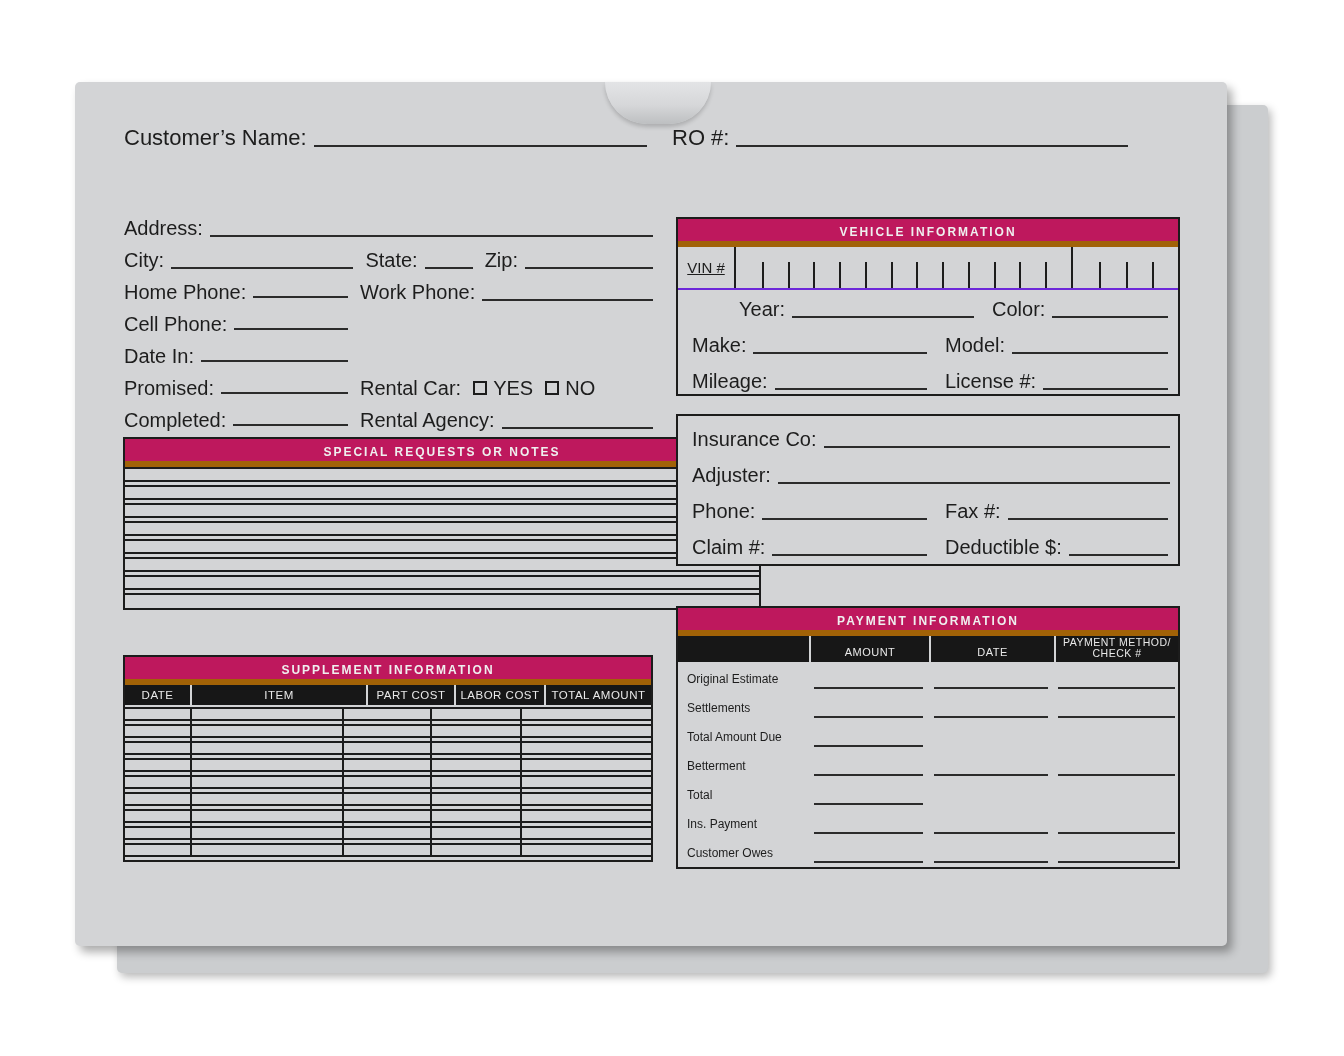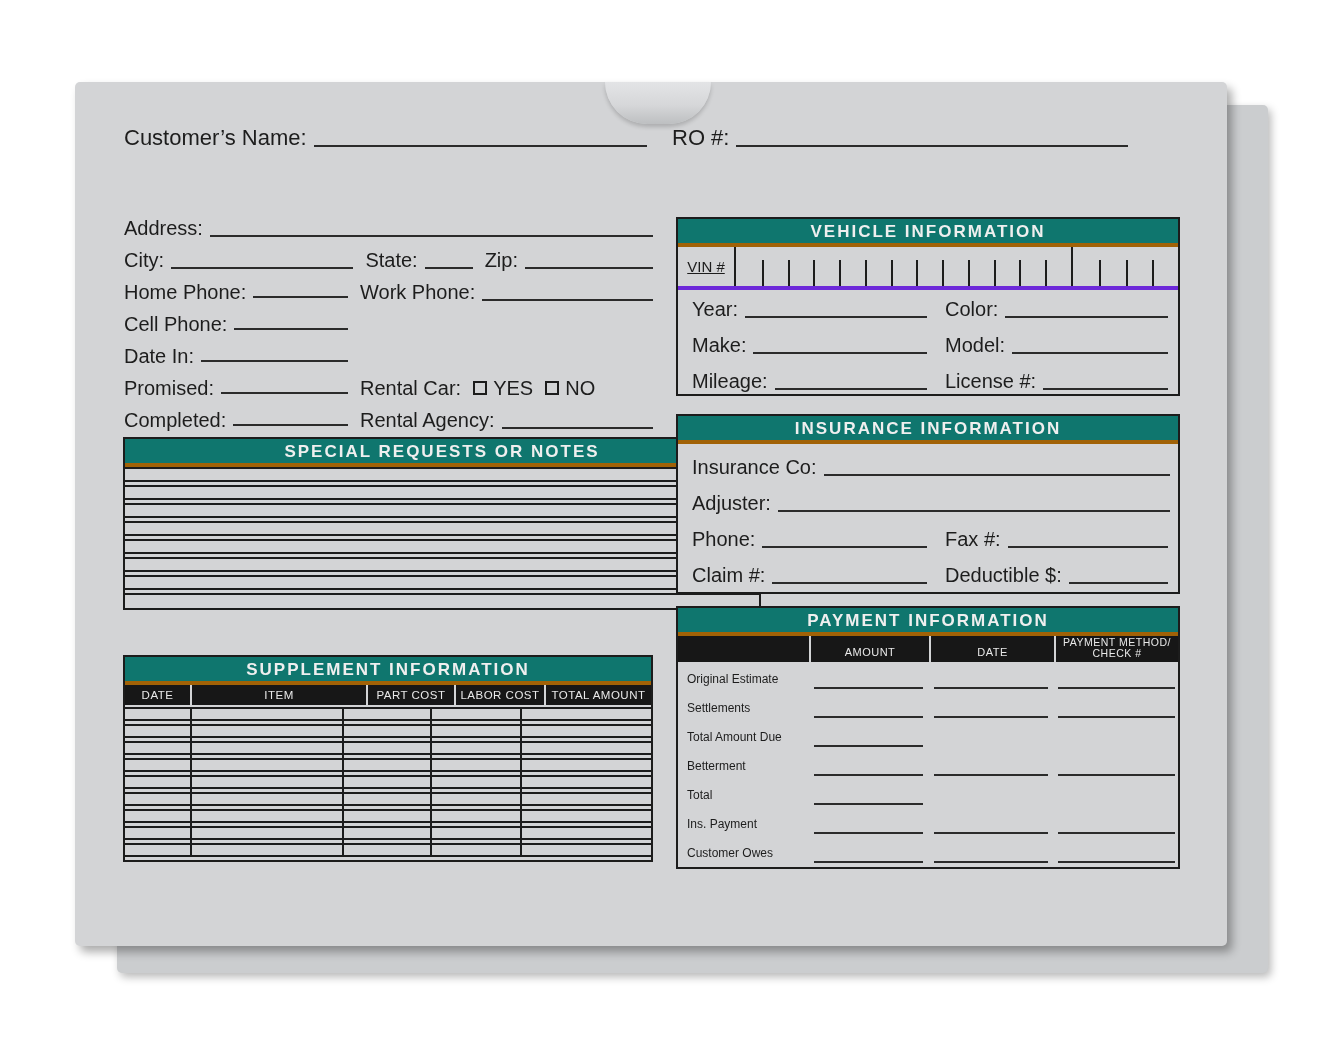--- a/index.html
+++ b/index.html
@@ -30,41 +30,41 @@
   .lbl { font-size:20px; line-height:20px; white-space:nowrap; }
   .toplbl { font-size:22px; }
   .wline { flex:1 1 auto; border-bottom:2px solid #2b2b2b; height:12px; margin-left:7px; margin-bottom:1px; }
   .half-l { width:224px; display:flex; align-items:center; }
   .half-r { flex:1; margin-left:12px; display:flex; align-items:flex-end; }
   .checkbox { display:inline-block; width:14px; height:14px; border:2px solid #1c1c1c; margin:0 6px 3px 12px; flex:0 0 auto; }
   .cblbl { margin-bottom:0; }
 
   .sect { position:absolute; border:2px solid #1c1c1c; background:#d3d4d6; }
   .band {
-    height:28px; background:#0f766e; color:#efefef;
-    font-weight:bold; font-size:17px; letter-spacing:2px; text-align:center;
-    line-height:26px; border-bottom:4px solid #a16207;
+    height:28px; background:#be185d; color:#efefef;
+    font-weight:bold; font-size:12px; letter-spacing:2px; text-align:center;
+    line-height:26px; border-bottom:6px solid #a16207;
   }
   
   .note-row { height:15px; border-top:2px solid #1c1c1c; border-bottom:2px solid #1c1c1c; margin-bottom:3px; }
   .note-row:last-child { margin-bottom:0; border-bottom:none; }
   .sup-sub {
     height:22px; background:#171717; display:flex; align-items:stretch;
     border-bottom:2px solid #d3d4d6; color:#e9e9e9;
   }
   .sup-col { font-size:11.5px; letter-spacing:.5px; text-align:center; line-height:20px; flex:0 0 auto; }
   .sup-col.last { flex:1 1 auto; }
   .subdiv { width:2px; background:#d3d4d6; flex:0 0 auto; }
   .sup-rows { position:relative; }
   .sup-row { height:14px; border-top:2px solid #1c1c1c; border-bottom:2px solid #1c1c1c; margin-bottom:3px; }
   .sup-row:last-child { margin-bottom:0; border-bottom:none; }
   .vline { position:absolute; top:0; bottom:0; width:2px; background:#1c1c1c; }
 
   
-  .vin-row { height:43px; border-bottom:4px solid #6d28d9; display:flex;text-decoration:underline; }
+  .vin-row { height:43px; border-bottom:2px solid #6d28d9; display:flex;text-decoration:underline; }
   .vin-label { width:58px; border-right:2px solid #1c1c1c; font-size:15px; display:flex; align-items:center; justify-content:center; }
   .vin-cells { position:relative; flex:1; }
   .vtick { position:absolute; bottom:0; width:2px; height:26px; background:#1c1c1c; }
   .vfull { position:absolute; top:0; bottom:0; width:2px; background:#1c1c1c; }
   .vfields { position:relative; height:104px; }
   .vrow { position:absolute; left:14px; right:10px; display:flex; align-items:flex-end; height:24px; }
   .vgl { width:235px; display:flex; align-items:flex-end; margin-right:18px; }
   .vgr { flex:1; display:flex; align-items:flex-end; }
 
   
@@ -220,21 +220,21 @@
           <div class="vtick" style="left: 257.692px;"></div>
           <div class="vtick" style="left: 283.462px;"></div>
           <div class="vtick" style="left: 309.231px;"></div>
           <div class="vfull" style="left: 335px;"></div>
           <div class="vtick" style="left: 363.25px;"></div>
           <div class="vtick" style="left: 389.5px;"></div>
           <div class="vtick" style="left: 415.75px;"></div>
         </div>
     </div>
     <div class="vfields">
-      <div class="vrow" style="top:5px;">
+      <div class="vrow" style="top:5px;margin-left:47px;">
         <div class="vgl">
           <span class="lbl">Year:</span>
           <div class="wline"></div>
         </div>
         <div class="vgr">
           <span class="lbl">Color:</span>
           <div class="wline"></div>
         </div>
       </div>
       <div class="vrow" style="top:41px;">
@@ -254,21 +254,20 @@
         </div>
         <div class="vgr">
           <span class="lbl">License #:</span>
           <div class="wline"></div>
         </div>
       </div>
     </div>
   </div>
 
   <div class="sect" style="left:601px; top:332px; width:504px;">
-    <div class="band">INSURANCE INFORMATION</div>
     <div class="ifields">
       <div class="vrow" style="top:9px; right:8px;">
         <span class="lbl">Insurance Co:</span>
         <div class="wline"></div>
       </div>
       <div class="vrow" style="top:45px; right:8px;">
         <span class="lbl">Adjuster:</span>
         <div class="wline"></div>
       </div>
       <div class="vrow" style="top:81px; right:10px;">

